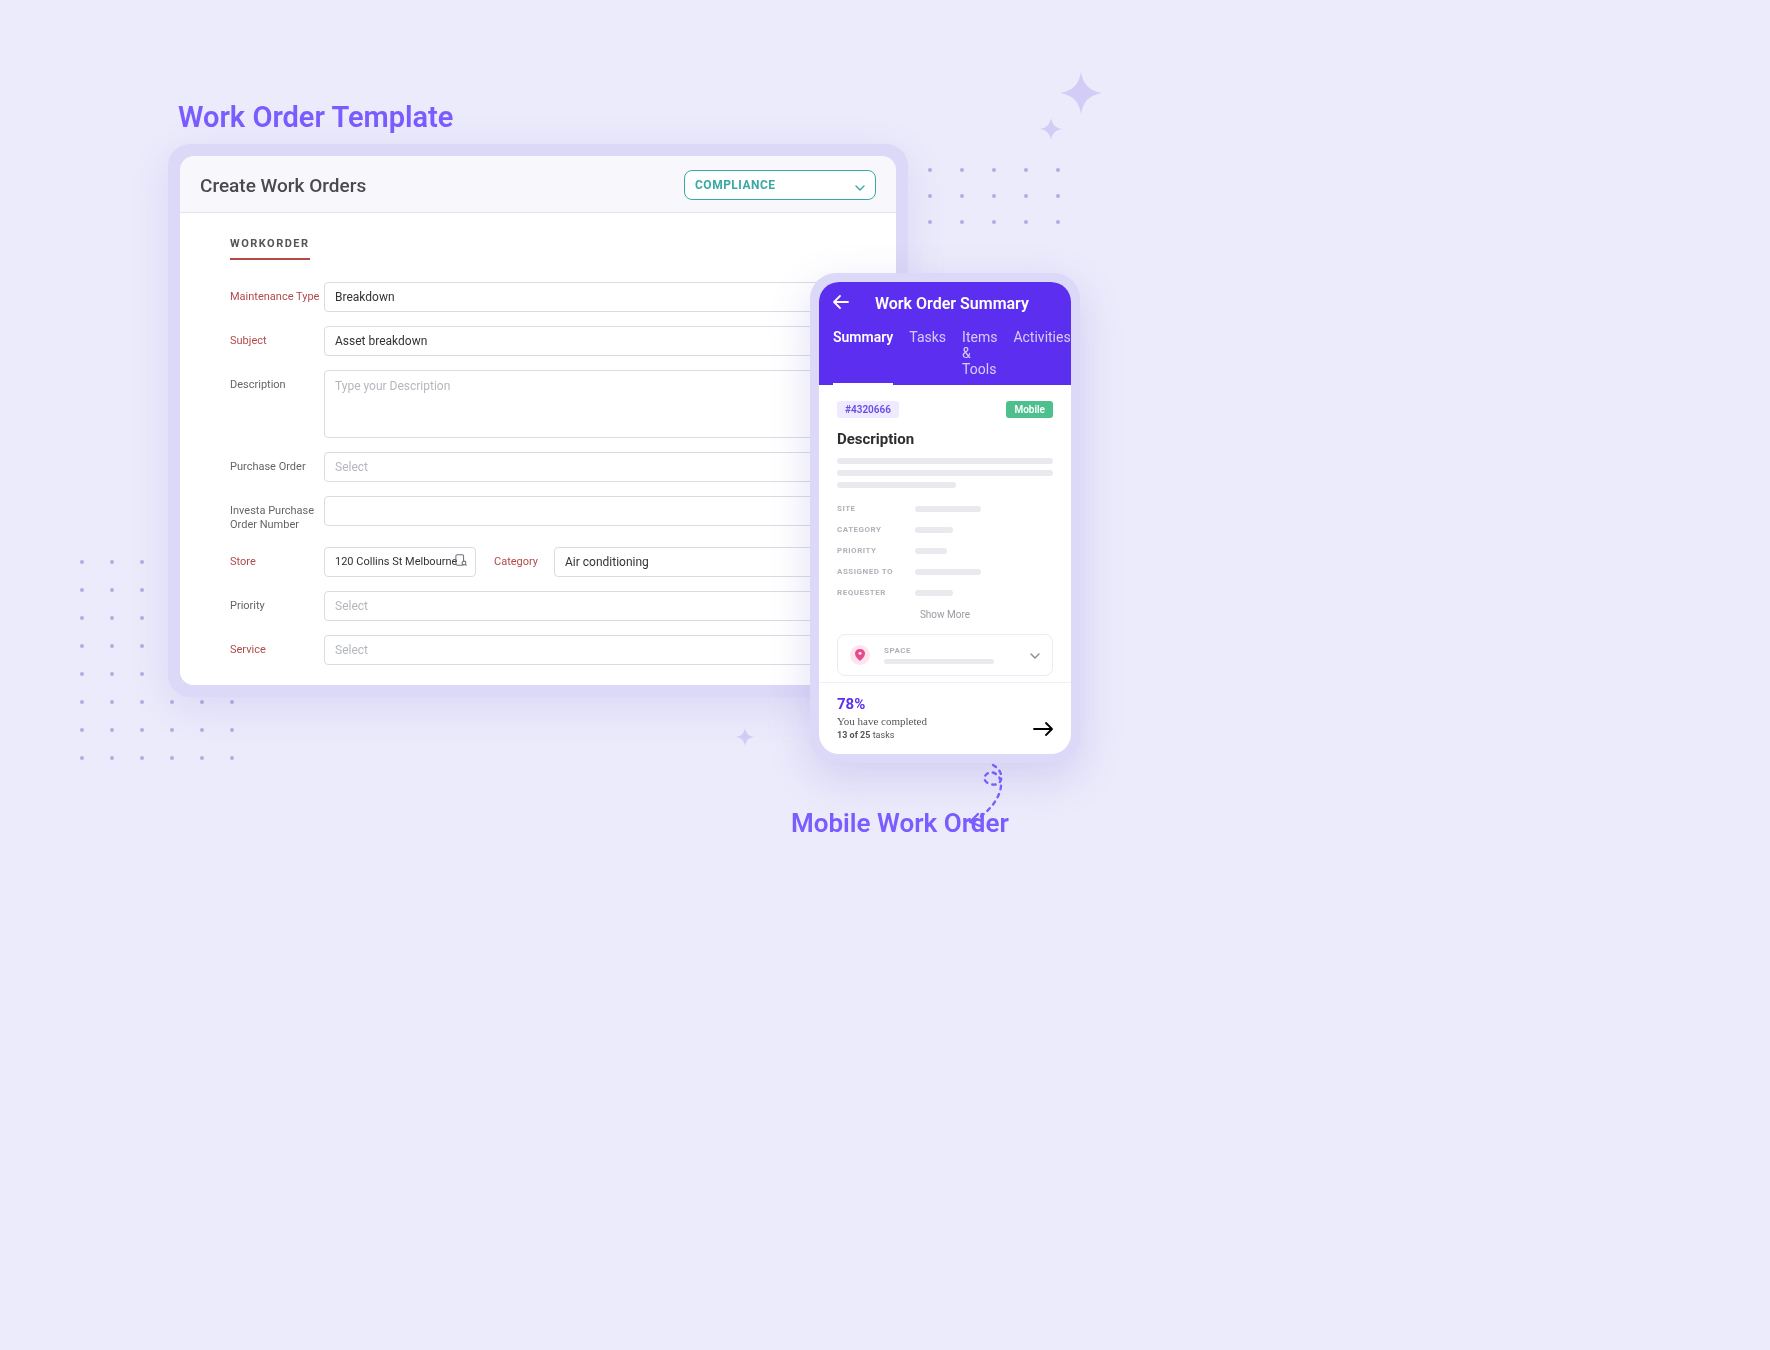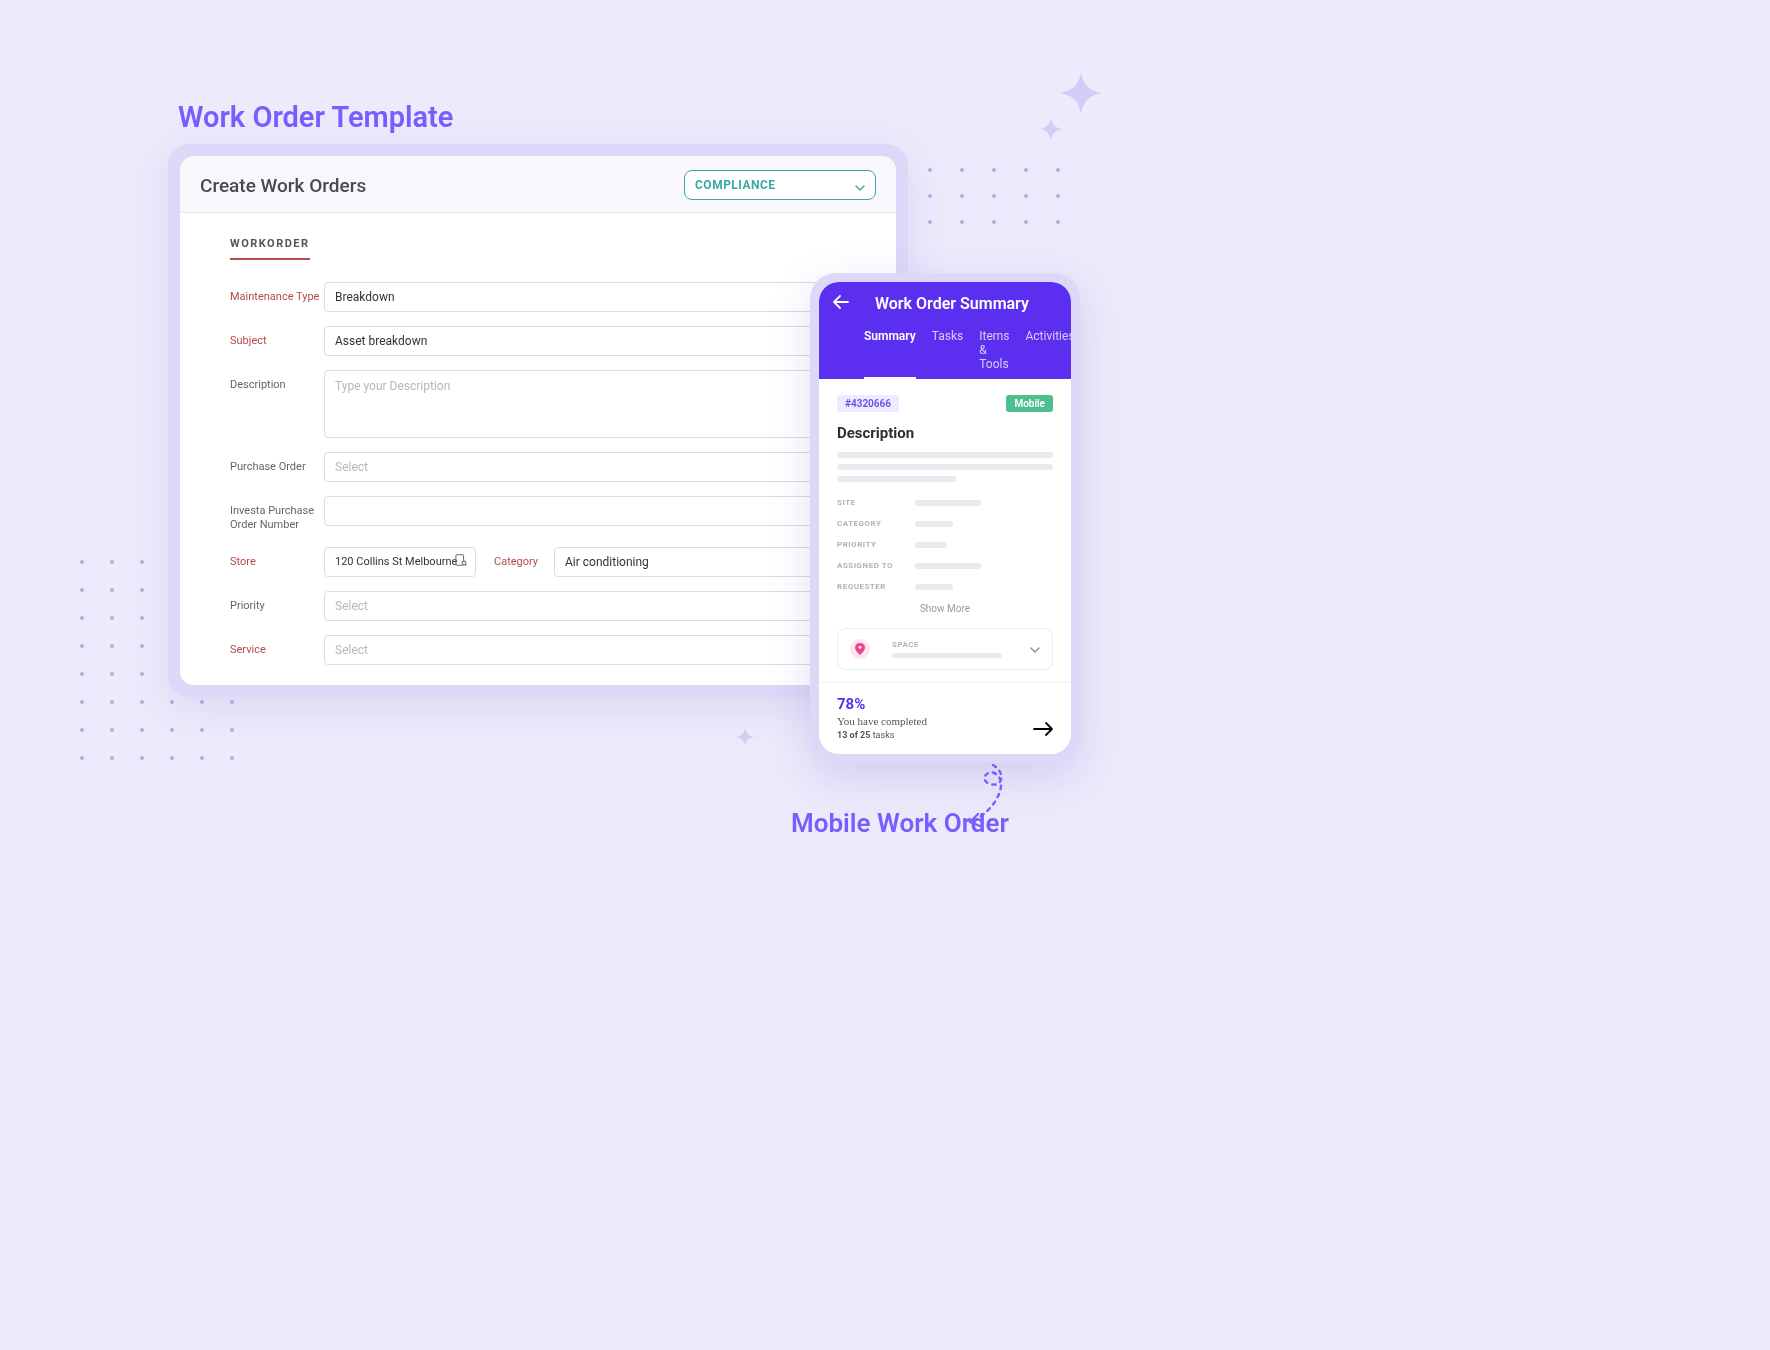--- a/index.html
+++ b/index.html
@@ -85,42 +85,42 @@
   .mobile-inner{
     width:100%;height:100%;border-radius:20px;background:#fff;overflow:hidden;
     display:flex;flex-direction:column;
   }
   .mob-header{
     background:var(--purple-deep);color:#fff;padding:12px 14px 0 14px;
   }
   .mob-title{display:flex;align-items:center;gap:26px;margin-bottom:16px;}
   .mob-title h3{margin:0;font-size:16px;font-weight:600;}
   .back-arr{font-size:16px;cursor:pointer;}
-  .mob-tabs{display:flex;gap:16px;font-size:12px;padding-bottom:0;margin-left:31px;}
+  .mob-tabs{display:flex;gap:16px;font-size:14px;padding-bottom:0;}
   .mob-tabs span{opacity:.75;padding-bottom:8px;cursor:pointer;}
   .mob-tabs span.active{opacity:1;border-bottom:2px solid #fff;font-weight:600;}
 
   .mob-body{flex:1;padding:16px 18px 10px 18px;overflow:hidden;position:relative;}
   .chips{display:flex;justify-content:space-between;align-items:center;margin-bottom:12px;}
   .chip-id{background:#efeaff;color:#6a4de6;font-size:10px;font-weight:600;padding:3px 8px;border-radius:3px;}
   .chip-status{background:#4ec08d;color:#fff;font-size:10px;font-weight:600;padding:3px 8px;border-radius:3px;}
   .mob-h4{margin:0 0 10px 0;font-size:15px;font-weight:700;color:#2e2e2e;}
   .skel{height:6px;background:#e9e9ee;border-radius:3px;margin-bottom:6px;}
   .skel.w100{width:100%;} .skel.w55{width:55%;}
 
   .meta{margin-top:16px;}
   .meta-row{display:flex;align-items:center;margin-bottom:12px;}
   .meta-row .k{width:78px;font-size:8px;font-weight:700;letter-spacing:.5px;color:#b0b2ba;}
   .meta-row .v{height:6px;background:#e9e9ee;border-radius:3px;}
 
   .showmore{text-align:center;font-size:10px;color:#9a9aa2;margin-top:6px;}
 
   .space-card{
     margin-top:14px;border:1px solid #eceaf2;border-radius:8px;padding:10px 12px;
-    display:flex;align-items:center;gap:22px;position:relative;
+    display:flex;align-items:center;gap:14px;position:relative;
   }
   .space-ico{
     width:20px;height:20px;border-radius:50%;background:#fde4ee;display:flex;align-items:center;justify-content:center;
     color:#e74a8a;
   }
   .space-text .t{font-size:8px;font-weight:700;letter-spacing:.5px;color:#b0b2ba;margin-bottom:4px;}
   .space-text .sk{height:5px;width:110px;background:#e9e9ee;border-radius:3px;}
   .space-card .exp{position:absolute;right:12px;color:#8b8b92;font-size:10px;}
 
   .progress{padding:12px 18px 14px 18px;border-top:1px solid #f0eef6;}

